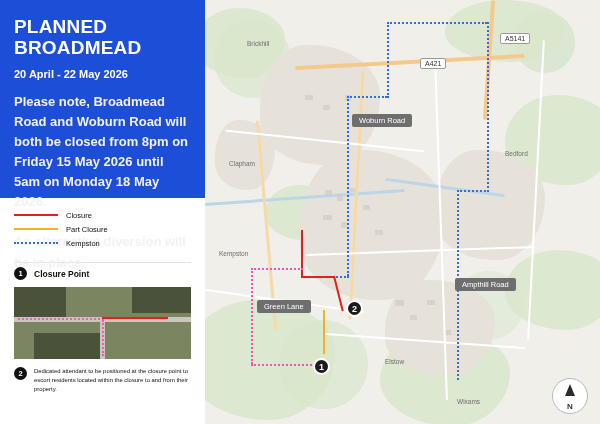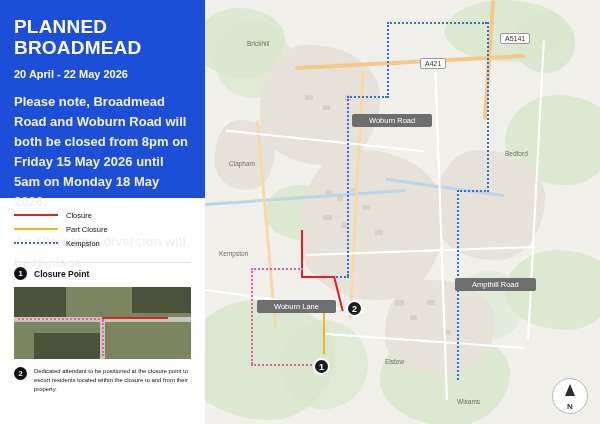--- a/index.html
+++ b/index.html
@@ -20,21 +20,21 @@
   .urban{position:absolute;background:#e6e2da;border-radius:40% 60% 45% 55%/55% 45% 60% 40%;}
   .bldg{position:absolute;background:#d8d3ca;}
   .road{position:absolute;background:#ffffff;border-radius:2px;}
   .road.major{background:#f7d9a8;}
   .road.trunk{background:#f5c98c;}
   .water{position:absolute;background:#bcd6e8;}
 
   .shieldlabel{position:absolute;background:#ffffff;border:1px solid #9a9a9a;border-radius:2px;
     font-size:7px;color:#333;padding:1px 4px;white-space:nowrap;}
   .greylabel{position:absolute;background:#6e6e6e;color:#fff;border-radius:2px;font-size:7.5px;
-    padding:2px 17px;white-space:nowrap;}
+    padding:2px 7px;white-space:nowrap;}
   .maptext{position:absolute;color:#6d6d6d;font-size:6.5px;white-space:nowrap;}
 
   
   .closure-line{position:absolute;background:#e2211c;}
   .part-closure{position:absolute;background:#f0b323;}
   .diversion-dots{position:absolute;border-left:2px dotted #2e6fd9;}
   .diversion-dots-h{position:absolute;border-top:2px dotted #2e6fd9;}
   .pink-dots{position:absolute;border-left:2px dotted #e85ab0;}
   .pink-dots-h{position:absolute;border-top:2px dotted #e85ab0;}
 
@@ -150,21 +150,21 @@
 
     <div class="pink-dots" style="left:46px;top:268px;height:96px;"></div>
     <div class="pink-dots-h" style="left:46px;top:268px;width:52px;"></div>
     <div class="pink-dots-h" style="left:46px;top:364px;width:72px;"></div>
 
     <div class="shieldlabel" style="left:215px;top:58px;">A421</div>
     <div class="shieldlabel" style="left:295px;top:33px;">A5141</div>
 
     <div class="greylabel" style="left:147px;top:114px;">Woburn Road</div>
     <div class="greylabel" style="left:250px;top:278px;">Ampthill Road</div>
-    <div class="greylabel" style="left:52px;top:300px;">Woburn Lane</div>
+    <div class="greylabel" style="left:52px;top:300px;">Green Lane</div>
 
     <div class="maptext" style="left:42px;top:40px;">Brickhill</div>
     <div class="maptext" style="left:24px;top:160px;">Clapham</div>
     <div class="maptext" style="left:300px;top:150px;">Bedford</div>
     <div class="maptext" style="left:14px;top:250px;">Kempston</div>
     <div class="maptext" style="left:180px;top:358px;">Elstow</div>
     <div class="maptext" style="left:252px;top:398px;">Wixams</div>
 
     <div class="marker" style="left:141px;top:300px;">2</div>
     <div class="marker" style="left:108px;top:358px;">1</div>

